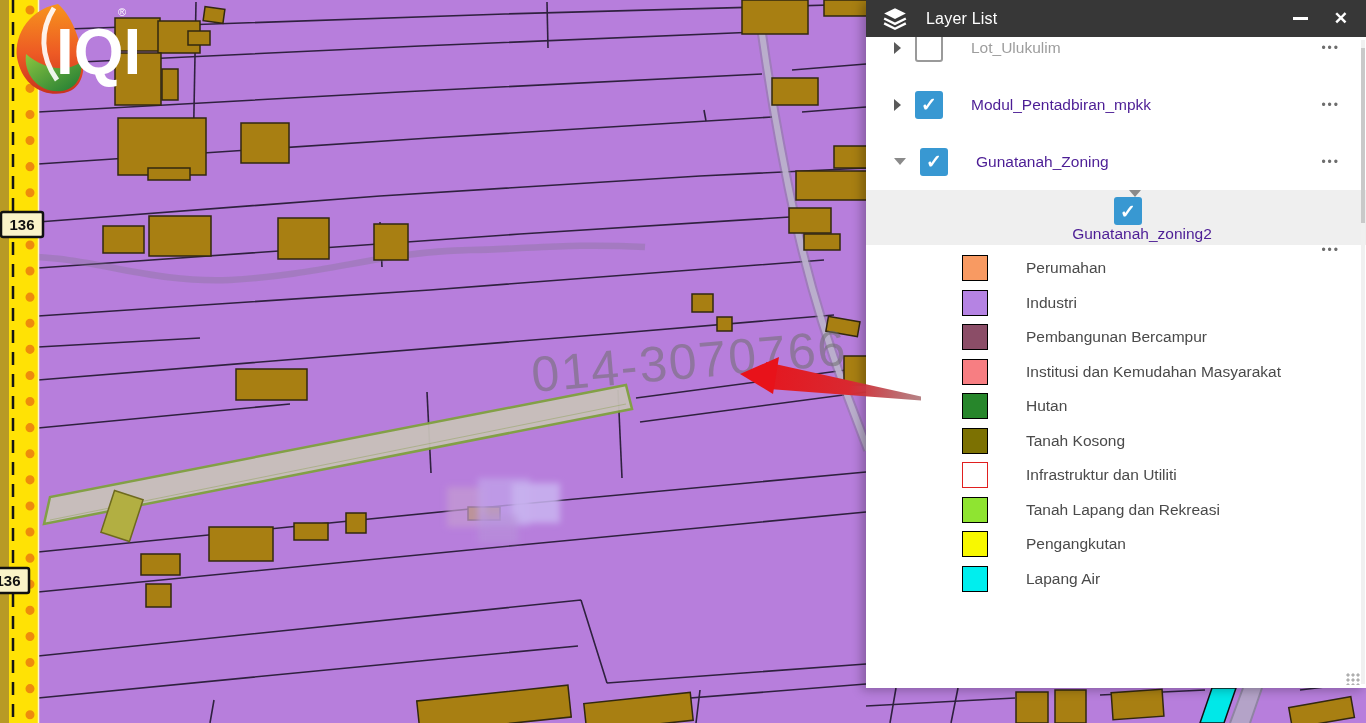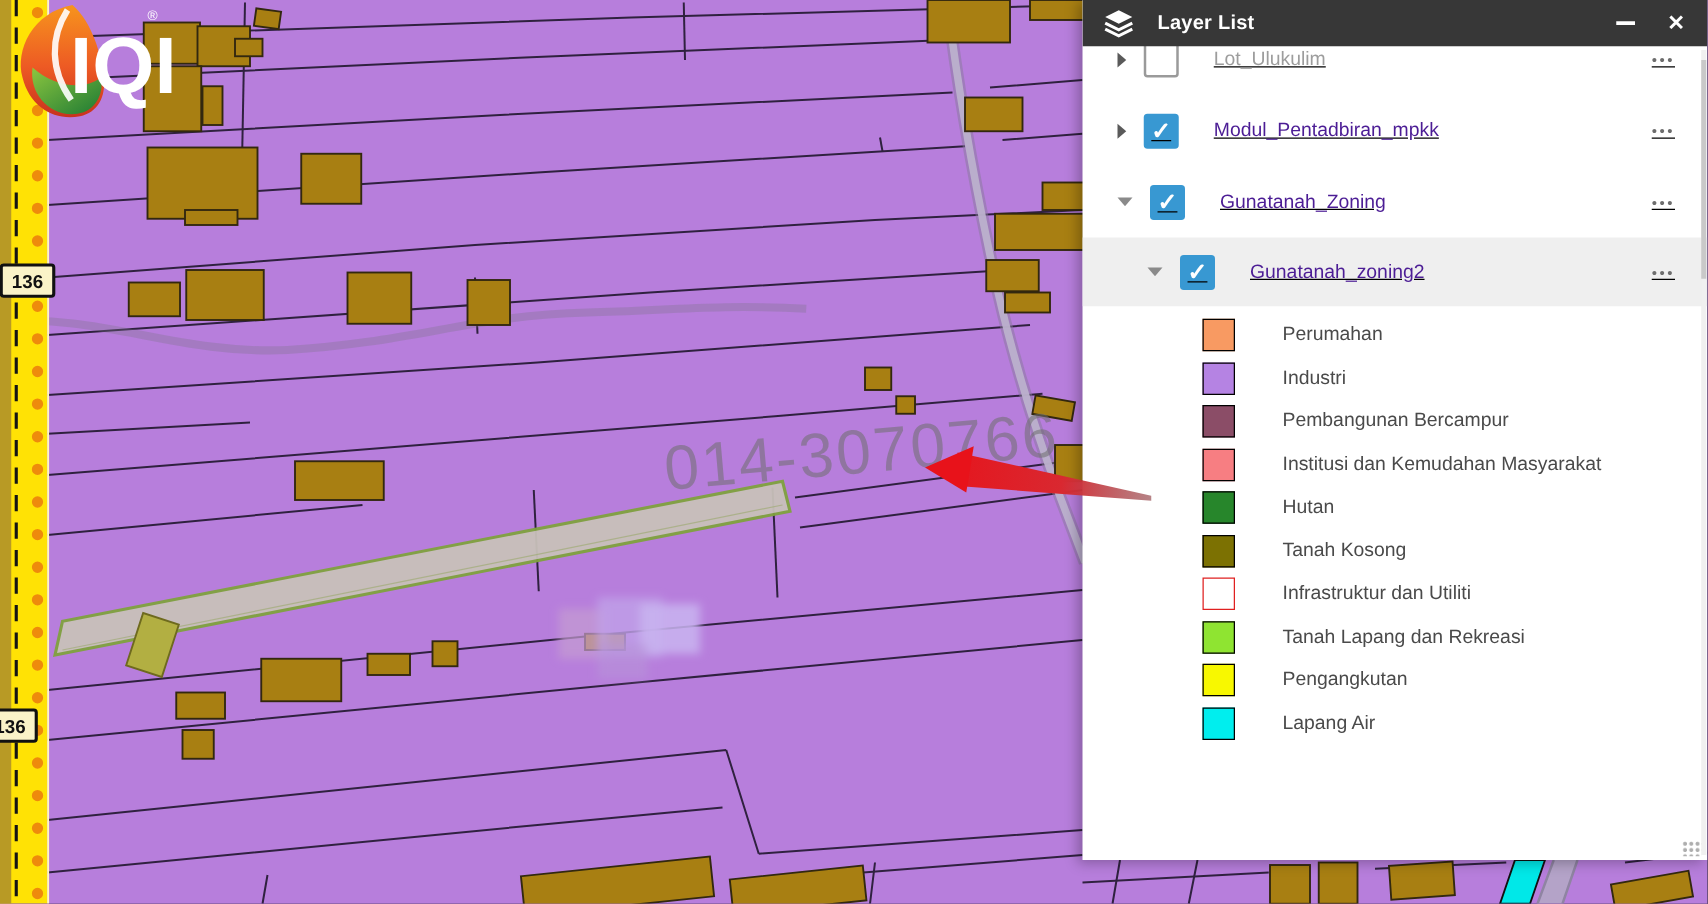--- a/index.html
+++ b/index.html
@@ -8,29 +8,29 @@
   .stage svg{display:block;}
   #map-svg{position:absolute;left:0;top:0;z-index:1;}
   #arrow-svg{position:absolute;left:0;top:0;z-index:30;pointer-events:none;}
 
   
   .panel{position:absolute;left:866px;top:0;width:500px;height:688px;background:#fff;
          box-shadow:-4px 2px 10px rgba(0,0,0,.28);z-index:10;overflow:hidden;}
   .hdr{position:relative;z-index:3;height:37px;display:flex;align-items:center;
        color:#fff;padding:0 12px 0 16px;}
   .hdr .hicon{width:26px;height:26px;margin-right:18px;flex:0 0 auto;}
-  .hdr .htitle{font-size:16px;font-weight:700;letter-spacing:.2px;}
+  .hdr .htitle{font-size:16px;font-weight:400;letter-spacing:.2px;}
   .hdr .spacer{flex:1;}
   .btn-min{width:15px;height:3px;background:#fff;margin-right:26px;cursor:pointer;}
   .btn-close{color:#fff;font-size:17px;font-weight:700;cursor:pointer;line-height:1;margin-right:6px;}
 
   .content{position:relative;z-index:1;}
-  .row{display:flex;align-items:center;height:57px;padding-left:28px;position:relative;text-decoration:underline;}
+  .row{display:flex;align-items:center;height:57px;padding-left:28px;position:relative;}
   .row.first{margin-top:-18px;}
-  .row.sub{height:55px;padding-left:52px;background:#EFEFEF;}
+  .row.sub{height:55px;padding-left:52px;background:#EFEFEF;flex-direction:column;}
   .caret{flex:0 0 auto;margin-right:14px;width:0;height:0;}
   .caret.right{border-top:6px solid transparent;border-bottom:6px solid transparent;
                border-left:7px solid #5a5a5a;}
   .caret.down{border-left:6px solid transparent;border-right:6px solid transparent;
               border-top:7px solid #8a8a8a;}
   .cb{flex:0 0 auto;width:28px;height:28px;border-radius:3px;margin-right:28px;
       display:flex;align-items:center;justify-content:center;}
   .cb.checked{background:#3898D2;color:#fff;font-size:19px;font-weight:700;}
   .cb.checked::after{content:"\2713";}
   .cb.unchecked{background:#fff;border:2px solid #9a9a9a;width:24px;height:24px;}

